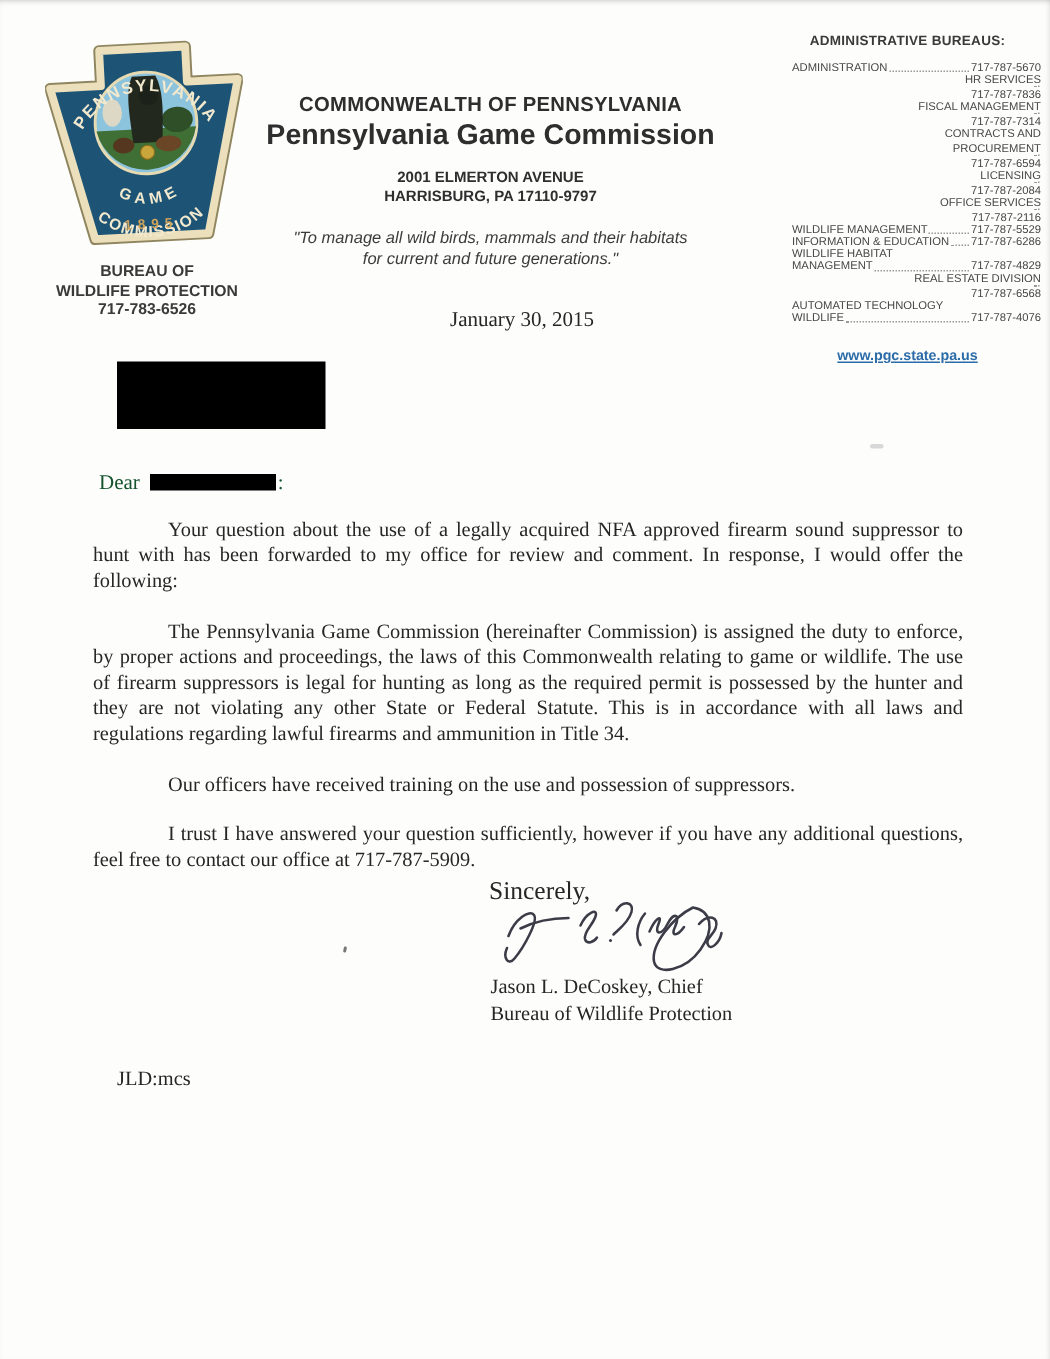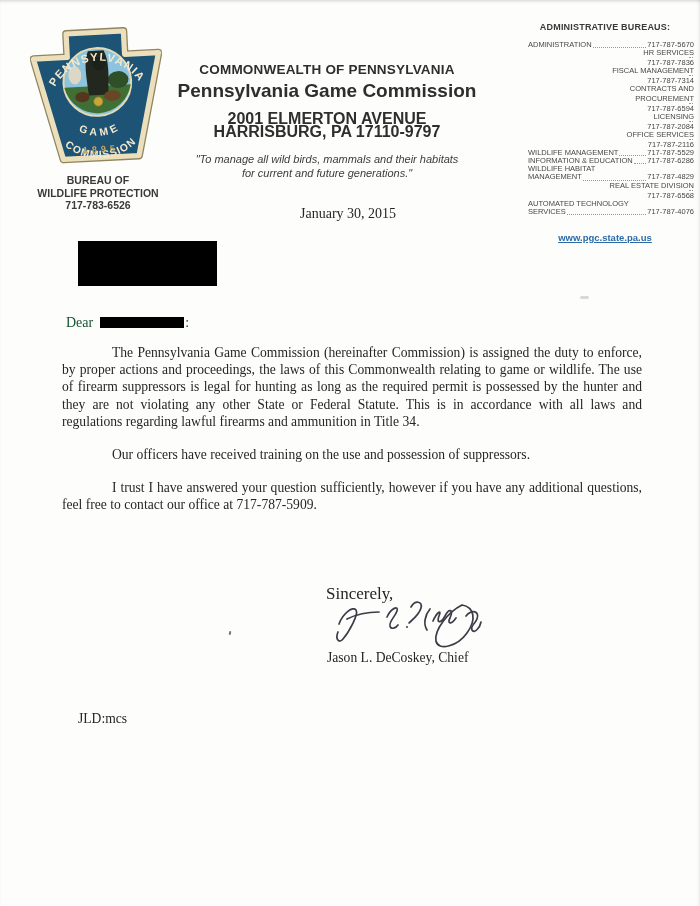--- a/index.html
+++ b/index.html
@@ -10,21 +10,21 @@
     box-shadow:inset 0 3px 4px -3px rgba(0,0,0,.25), inset -3px 0 4px -3px rgba(0,0,0,.12);
   }
   
   .logo-block{position:absolute;left:18px;top:22px;width:160px;text-align:center;}
   .logo-svg{width:132px;height:146px;transform:rotate(-3deg);}
   .logo-caption{margin-top:2px;font-weight:bold;font-size:10.5px;line-height:12.5px;color:#3a3a3a;}
   
   .center-header{position:absolute;left:168px;top:62px;width:318px;text-align:center;}
   .ch-line1{font-weight:bold;font-size:13.5px;letter-spacing:.2px;}
   .ch-line2{font-weight:bold;font-size:19px;margin-top:3px;text-align:center;}
-  .ch-addr{margin-top:10px;font-weight:bold;font-size:16px;line-height:13px;text-align:center;}
+  .ch-addr{margin-top:10px;font-weight:bold;font-size:10px;line-height:13px;text-align:center;}
   .ch-motto{margin-top:15px;font-style:italic;font-size:11px;line-height:13.5px;color:#3c3c3c;}
   
   .bureaus{position:absolute;left:516px;top:22px;width:178px;color:#474747;}
   .b-head{font-weight:bold;font-size:9px;text-align:center;letter-spacing:.2px;color:#3a3a3a;}
   .b-list{margin-top:9px;margin-left:12px;}
   .b-row{display:flex;align-items:flex-end;font-size:7.5px;line-height:8.1px;}
   .b-row .lbl{white-space:nowrap;}
   .b-row .dots{flex:1;border-bottom:1px dotted #999;margin:0 1px 1px 1px;min-width:4px;}
   .b-row.no-phone .dots{border-bottom:none;}
   .b-row .ph{white-space:nowrap;}
@@ -166,37 +166,38 @@
           <span class="lbl">REAL ESTATE DIVISION</span>
           <span class="dots"></span>
           <span class="ph">717-787-6568</span>
         </div>
       <div class="b-row no-phone">
           <span class="lbl">AUTOMATED TECHNOLOGY</span>
           <span class="dots"></span>
           <span class="ph"></span>
         </div>
       <div class="b-row">
-          <span class="lbl">SERVICES</span>
+          <span class="lbl">WILDLIFE</span>
           <span class="dots"></span>
           <span class="ph">717-787-4076</span>
         </div>
     </div>
     <div class="b-site"><a>www.pgc.state.pa.us</a></div>
   </div>
 
   <div class="date">January 30, 2015</div>
 
   <div class="redact-address"></div>
 
   <div class="salutation">
     <span>Dear</span><span class="redact-name"></span><span>:</span>
   </div>
 
   <div class="letter-body">
+    <p>Your question about the use of a legally acquired NFA approved firearm sound suppressor to hunt with has been forwarded to my office for review and comment.  In response, I would offer the following:</p>
     <p>The Pennsylvania Game Commission (hereinafter Commission) is assigned the duty to enforce, by proper actions and proceedings, the laws of this Commonwealth relating to game or wildlife.  The use of firearm suppressors is legal for hunting as long as the required permit is possessed by the hunter and they are not violating any other State or Federal Statute. This is in accordance with all laws and regulations regarding lawful firearms and ammunition in Title 34.</p>
     <p>Our officers have received training on the use and possession of suppressors.</p>
     <p>I trust I have answered your question sufficiently, however if you have any additional questions, feel free to contact our office at 717-787-5909.</p>
   </div>
 
   <div class="closing">Sincerely,</div>
 
   <svg class="signature-svg" viewBox="0 0 150 56" aria-hidden="true">
     <g fill="none" stroke="#3c3c48" stroke-width="1.7" stroke-linecap="round" stroke-linejoin="round">
       <path d="M6,28 C10,17 20,10 23,14 C26,18 16,36 10,43 C6,48 2,43 5,36"></path>
@@ -206,20 +207,21 @@
       <circle cx="74" cy="31" r="1" fill="#3c3c48" stroke="none"></circle>
       <path d="M97,13 C92,19 90,28 94,34"></path>
       <path d="M100,25 C104,16 109,13 106,20 C103,27 108,28 112,20 C116,12 121,13 117,22 C114,28 118,29 123,22"></path>
       <path d="M129,9 C141,11 144,23 134,37 C124,51 105,55 103,45 C101,34 115,16 129,9"></path>
       <path d="M133,20 C139,13 147,15 144,23 C142,28 137,30 139,34 C141,38 147,32 148,26"></path>
     </g>
   </svg>
 
   <div class="sig-block">
     <div>Jason L. DeCoskey, Chief</div>
+    <div>Bureau of Wildlife Protection</div>
   </div>
 
   <div class="reference">JLD:mcs</div>
 
   <div class="artifact1"></div>
   <div class="artifact2"></div>
 
 </div>
 
 </body></html>

